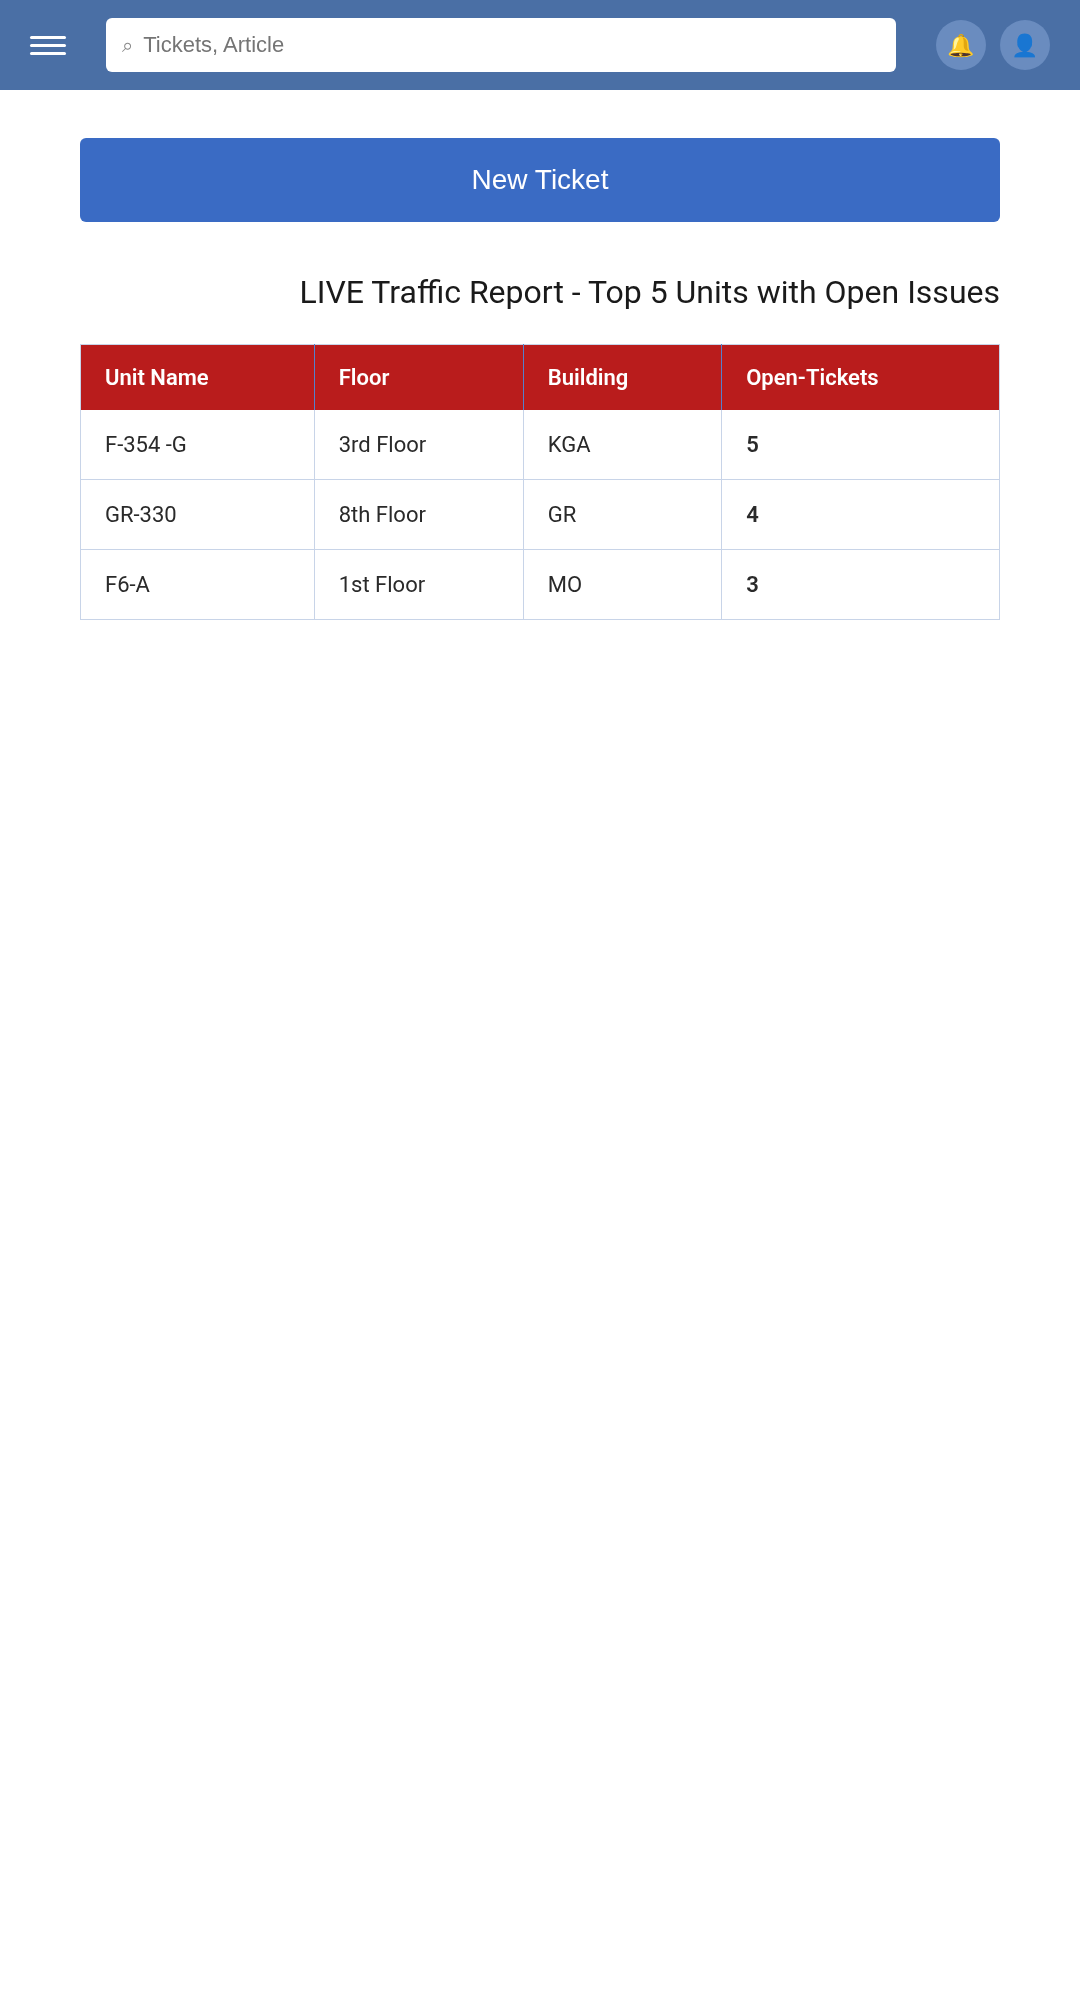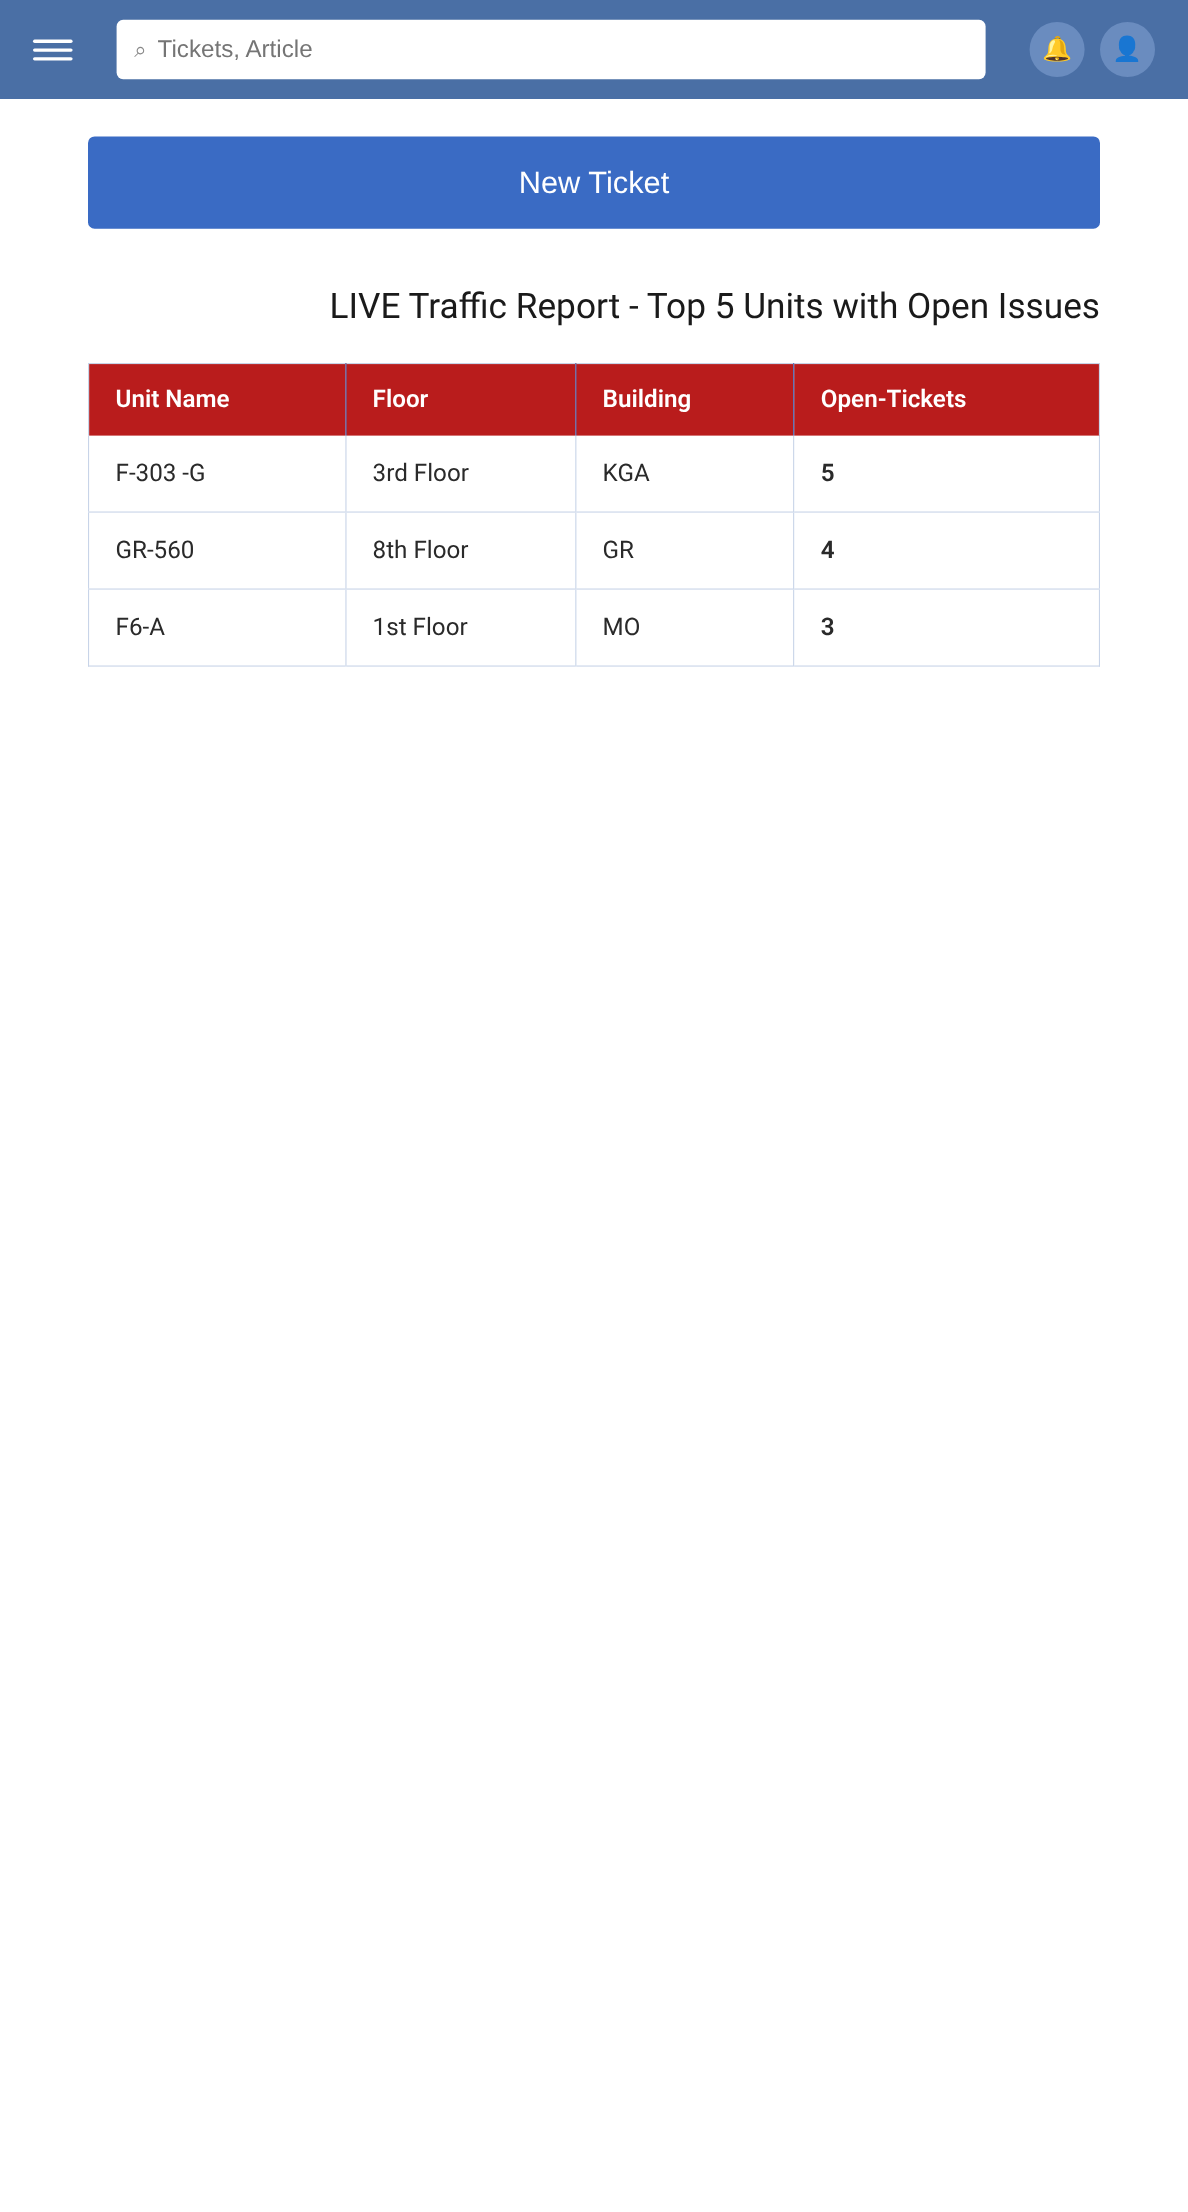--- a/index.html
+++ b/index.html
@@ -83,21 +83,21 @@
       display: flex;
       align-items: center;
       justify-content: center;
       cursor: pointer;
       color: #ffffff;
       font-size: 22px;
     }
 
     
     .main-content {
-      padding: 34px 80px;
+      padding: 48px 80px;
     }
 
     
     .new-ticket-btn {
       display: block;
       width: 100%;
       background: #3a6bc4;
       color: #ffffff;
       font-size: 28px;
       font-weight: 400;
@@ -203,27 +203,27 @@
       <tr>
         <th>Unit Name</th>
         <th>Floor</th>
         <th>Building</th>
         <th>Open-Tickets</th>
       </tr>
     </thead>
     <tbody id="table-body">
 
     <tr>
-          <td>F-303 -G</td>
+          <td>F-354 -G</td>
           <td>3rd Floor</td>
           <td>KGA</td>
           <td class="ticket-count">5</td>
         </tr>
         <tr>
-          <td>GR-560</td>
+          <td>GR-330</td>
           <td>8th Floor</td>
           <td>GR</td>
           <td class="ticket-count">4</td>
         </tr>
         <tr>
           <td>F6-A</td>
           <td>1st Floor</td>
           <td>MO</td>
           <td class="ticket-count">3</td>
         </tr>

